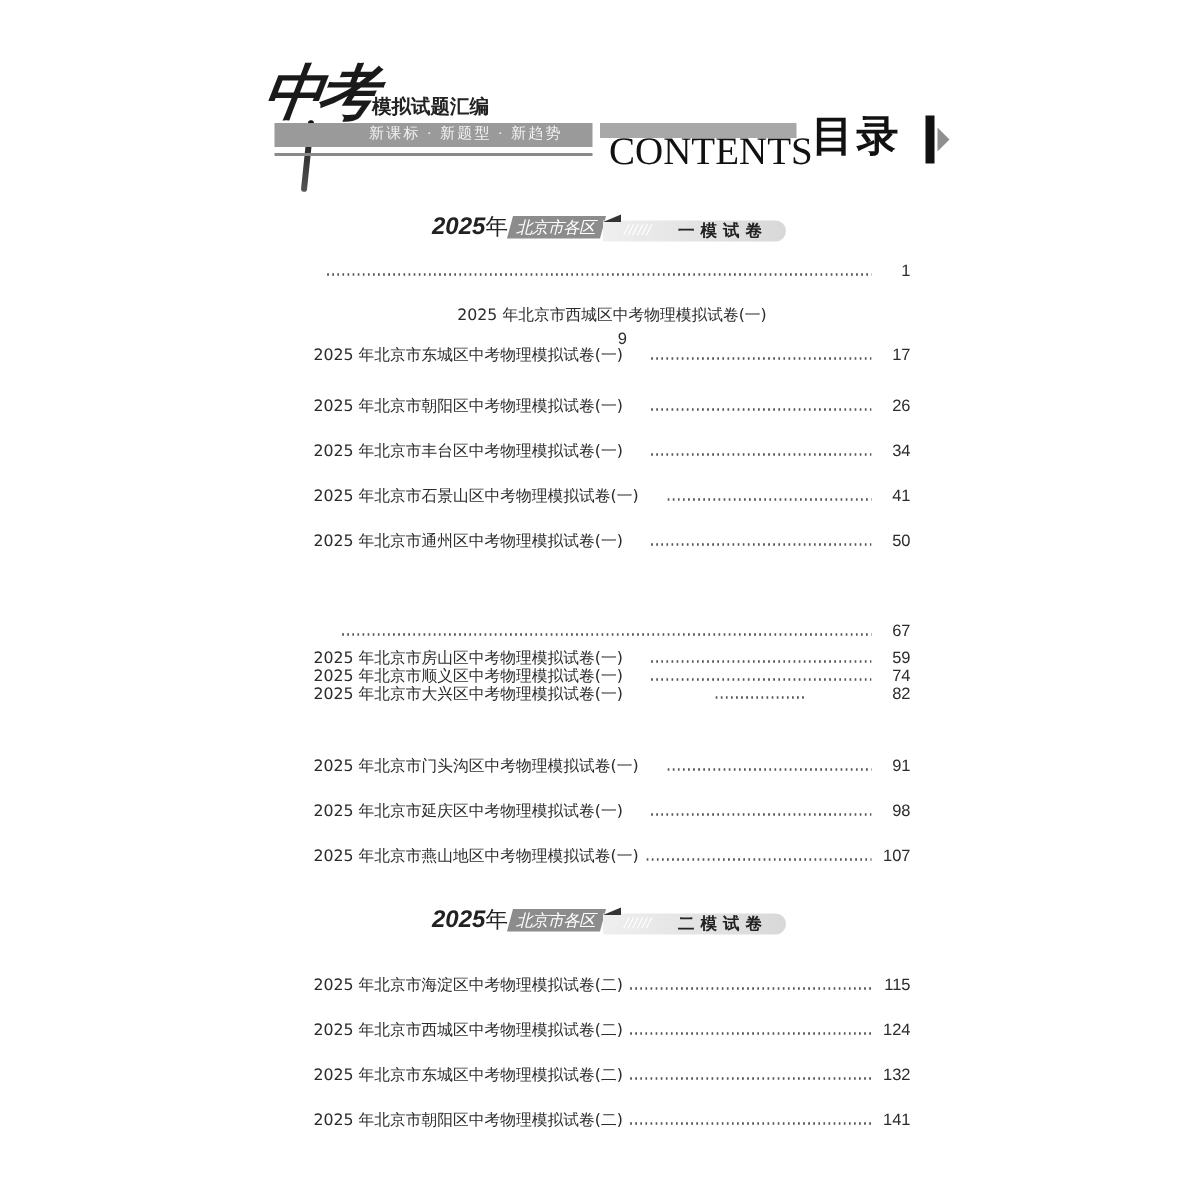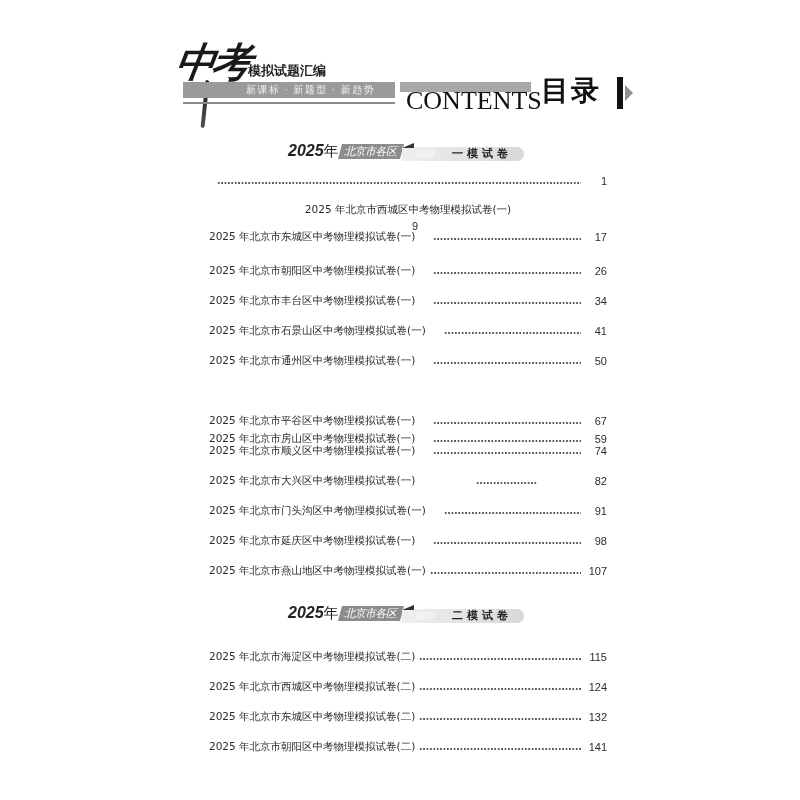--- a/index.html
+++ b/index.html
@@ -158,30 +158,29 @@
       <span class="toc-title">2025 年北京市通州区中考物理模拟试卷(一)</span>
       <span class="toc-leader" style="margin-left:18px"></span>
       <span class="toc-page">50</span>
     </div>
   <div class="toc-entry" style="top:383px;margin-top:48px;">
       <span class="toc-title">2025 年北京市房山区中考物理模拟试卷(一)</span>
       <span class="toc-leader" style="margin-left:18px"></span>
       <span class="toc-page">59</span>
     </div>
   <div class="toc-entry" style="top:413px;">
-      <span class="toc-title">2025 年北京市平谷区中考物理模拟试卷(一)</span>
       <span class="toc-leader" style="margin-left:18px"></span>
       <span class="toc-page">67</span>
     </div>
   <div class="toc-entry" style="top:443px;">
       <span class="toc-title">2025 年北京市顺义区中考物理模拟试卷(一)</span>
       <span class="toc-leader" style="margin-left:18px"></span>
       <span class="toc-page">74</span>
     </div>
-  <div class="toc-entry" style="top:473px;gap:43px;">
+  <div class="toc-entry" style="top:455px;gap:43px;">
       <span class="toc-title">2025 年北京市大兴区中考物理模拟试卷(一)</span>
       <span class="toc-leader" style="margin-left:18px"></span>
       <span class="toc-page">82</span>
     </div>
   <div class="toc-entry" style="top:503px;">
       <span class="toc-title">2025 年北京市门头沟区中考物理模拟试卷(一)</span>
       <span class="toc-leader" style="margin-left:18px"></span>
       <span class="toc-page">91</span>
     </div>
   <div class="toc-entry" style="top:533px;">

